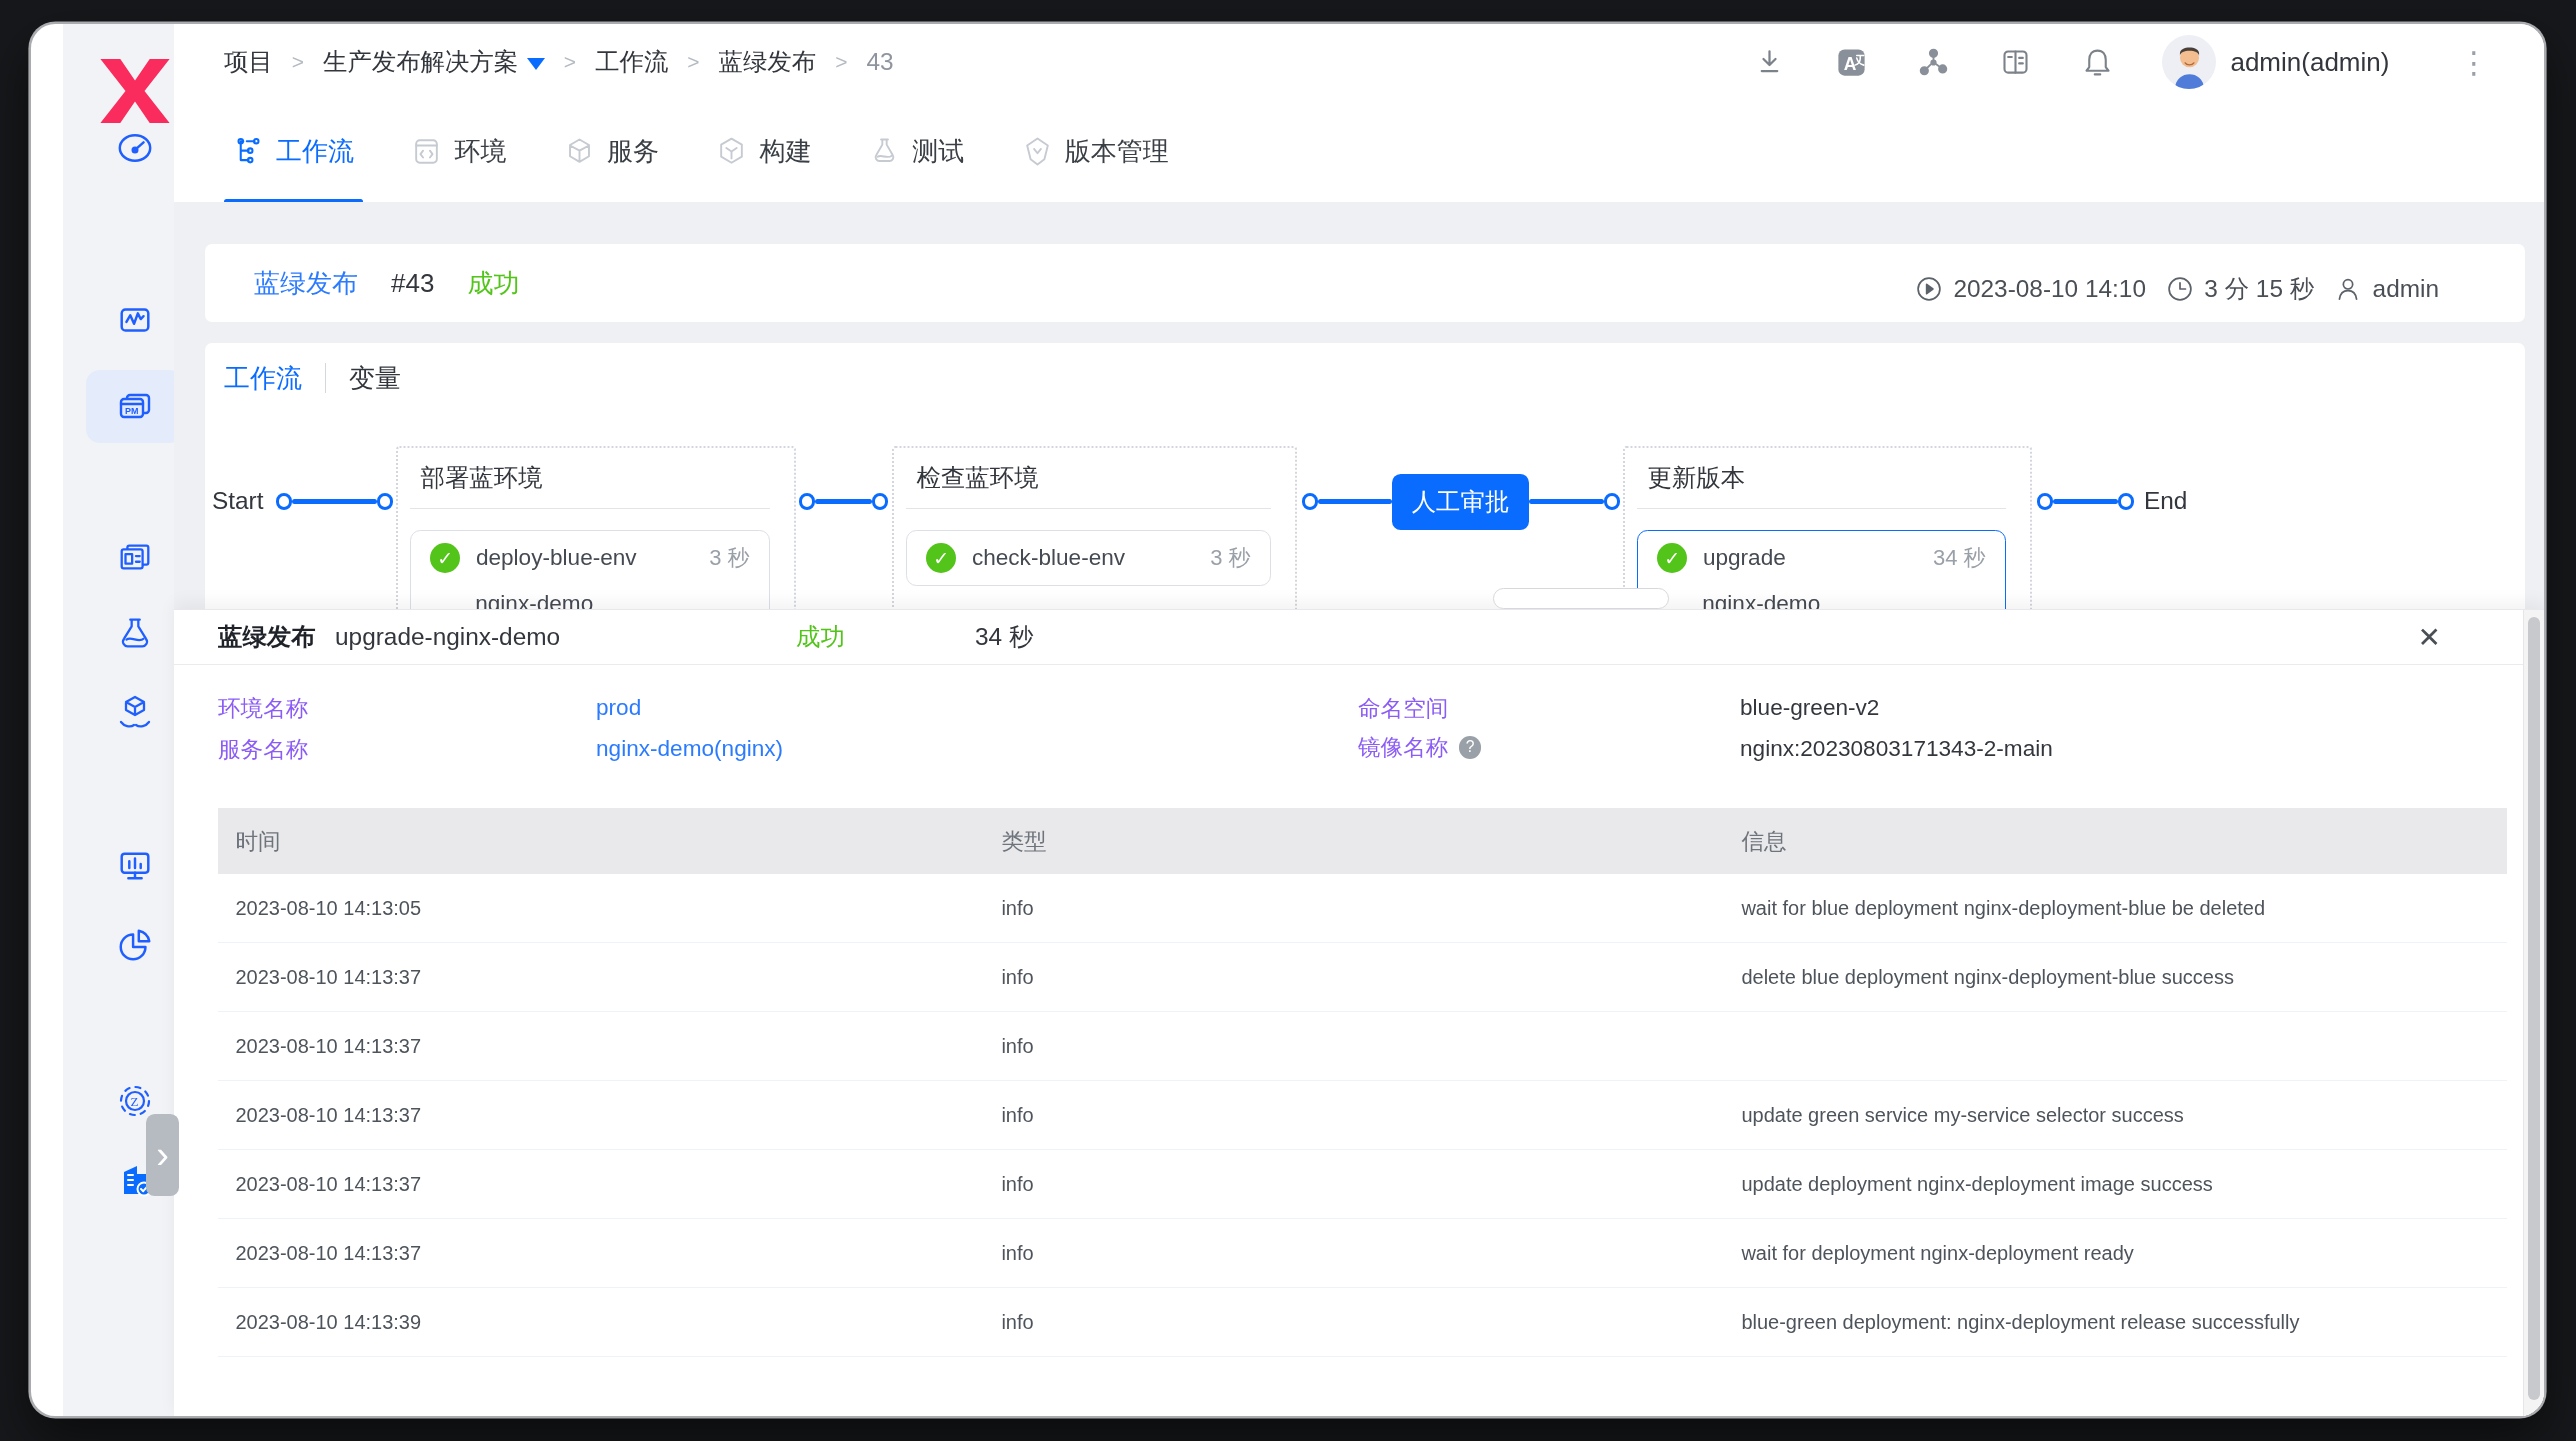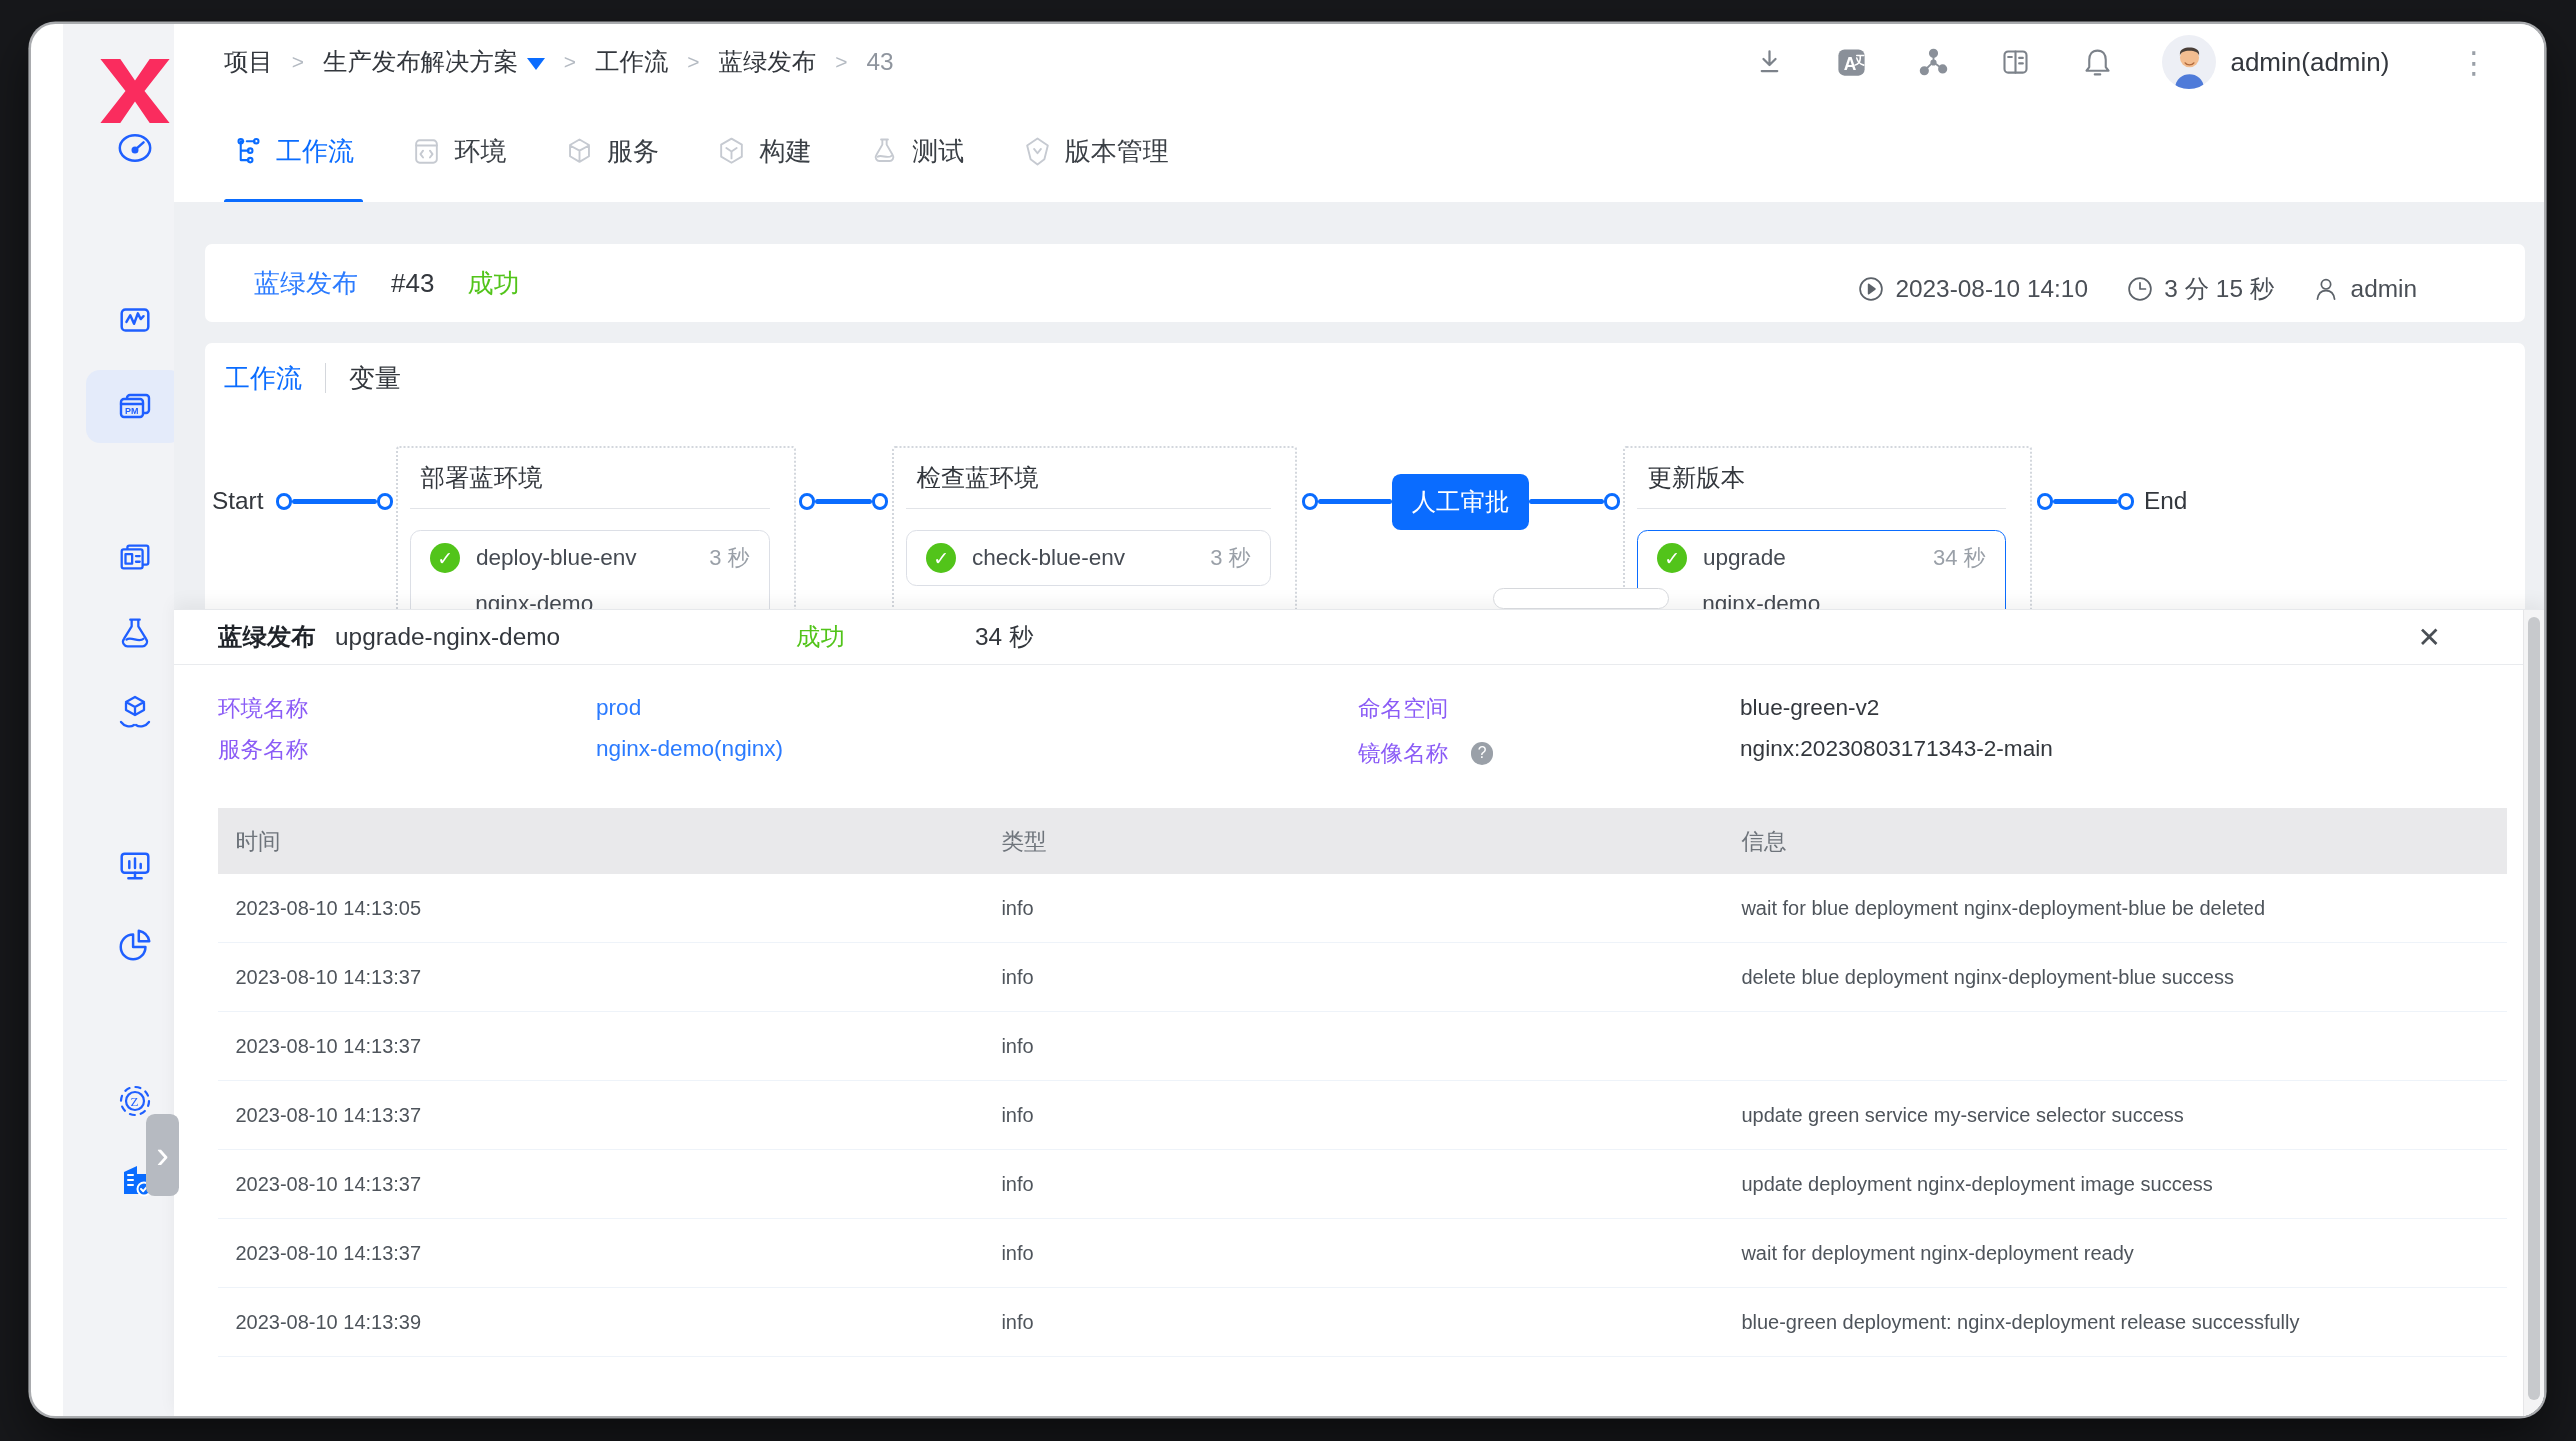--- a/index.html
+++ b/index.html
@@ -32,21 +32,21 @@
   .tab.active{color:#0a6cff;}
   .tab.active svg{stroke:#0a6cff;}
   .tab.active::after{content:"";position:absolute;left:0;right:0;bottom:-0.9px;height:4.4px;background:#0a6cff;border-radius:2.6px;}
   
   .content{position:absolute;left:0;top:178px;width:2371px;height:1214px;background:#eef0f3;}
   .runcard{position:absolute;left:31px;top:42px;width:2320px;height:78px;background:#fff;border-radius:7px;}
   .run-left{position:absolute;left:49px;top:0;height:78px;display:flex;align-items:center;gap:33px;}
   .run-name{font-size:26px;color:#2b7bff;cursor:pointer;}
   .run-num{font-size:26px;color:#33373d;}
   .run-status{font-size:26px;color:#52c41a;}
-  .run-right{position:absolute;right:108px;top:0;height:90px;display:flex;align-items:center;gap:38px;font-size:24.4px;color:#4a4f56;}
+  .run-right{position:absolute;right:86px;top:0;height:90px;display:flex;align-items:center;gap:20px;font-size:24.4px;color:#4a4f56;}
   .meta{display:flex;align-items:center;gap:10.4px;}
   .canvas{position:absolute;left:31px;top:141px;width:2320px;height:1073px;background:#fff;border-radius:7px 7px 0 0;}
   .subtabs{position:absolute;left:19px;top:17.4px;display:flex;align-items:center;gap:22.6px;font-size:26px;}
   .subtab{cursor:pointer;color:#33373d;}
   .subtab.active{color:#0a6cff;}
   .subdiv{width:1.7px;height:30px;background:#d4d7dc;}
   
   .pnode{position:absolute;font-size:24.4px;color:#33373d;}
   .conn{position:absolute;display:flex;align-items:center;}
   .dot{width:10.4px;height:10.4px;border:3.5px solid #0a6cff;background:#fff;border-radius:50%;flex:none;}
@@ -407,21 +407,21 @@
         </div>
     <div class="frow" style="left:422px;top:118px;">
           <span class="fvalue-link">nginx-demo(nginx)</span>
         </div>
     <div class="frow" style="left:1184px;top:77px;">
           <span class="flabel">命名空间</span>
         </div>
     <div class="frow" style="left:1566px;top:77px;">
           <span class="fvalue">blue-green-v2</span>
         </div>
-    <div class="frow" style="left:1184px;top:122px;gap:12px;">
+    <div class="frow" style="left:1184px;top:116px;">
       <span class="flabel">镜像名称</span>
       <span class="help">?</span>
         </div>
     <div class="frow" style="left:1566px;top:118px;">
           <span class="fvalue">nginx:20230803171343-2-main</span>
         </div>
 
     <div class="logtable">
       <div class="trow thead">
         <span class="tcell">时间</span>

